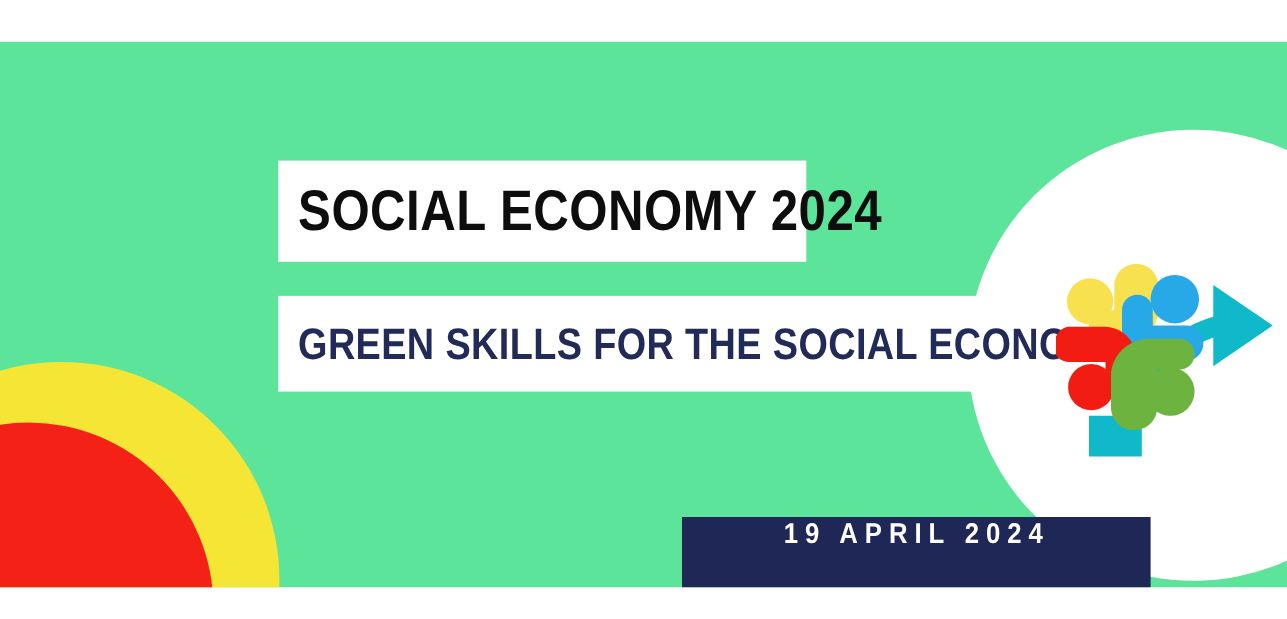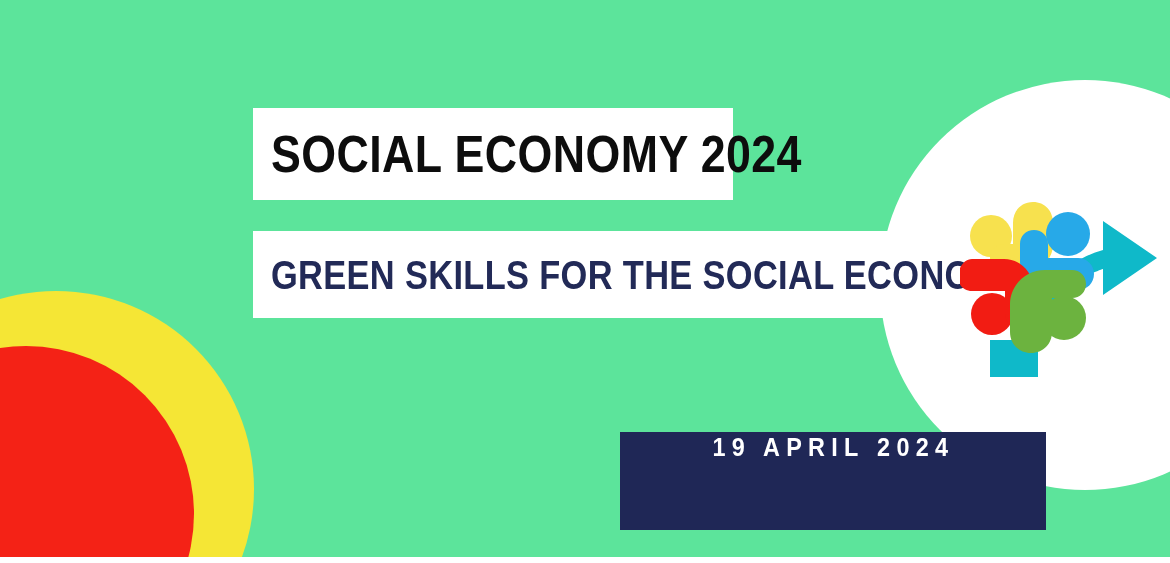--- a/index.html
+++ b/index.html
@@ -8,23 +8,24 @@
     padding: 0;
     background: #ffffff;
   }
   body {
     font-family: "Liberation Sans", sans-serif;
   }
 
   .banner {
     position: relative;
     width: 1170px;
-    height: 557px;
+    height: 496px;
     overflow: hidden;
     background: #5ce49b;
+    margin-top: 38px;
   }
 
   
   .bg-layer {
     position: absolute;
     inset: 0;
     overflow: hidden;
   }
 
   .circle-yellow {

